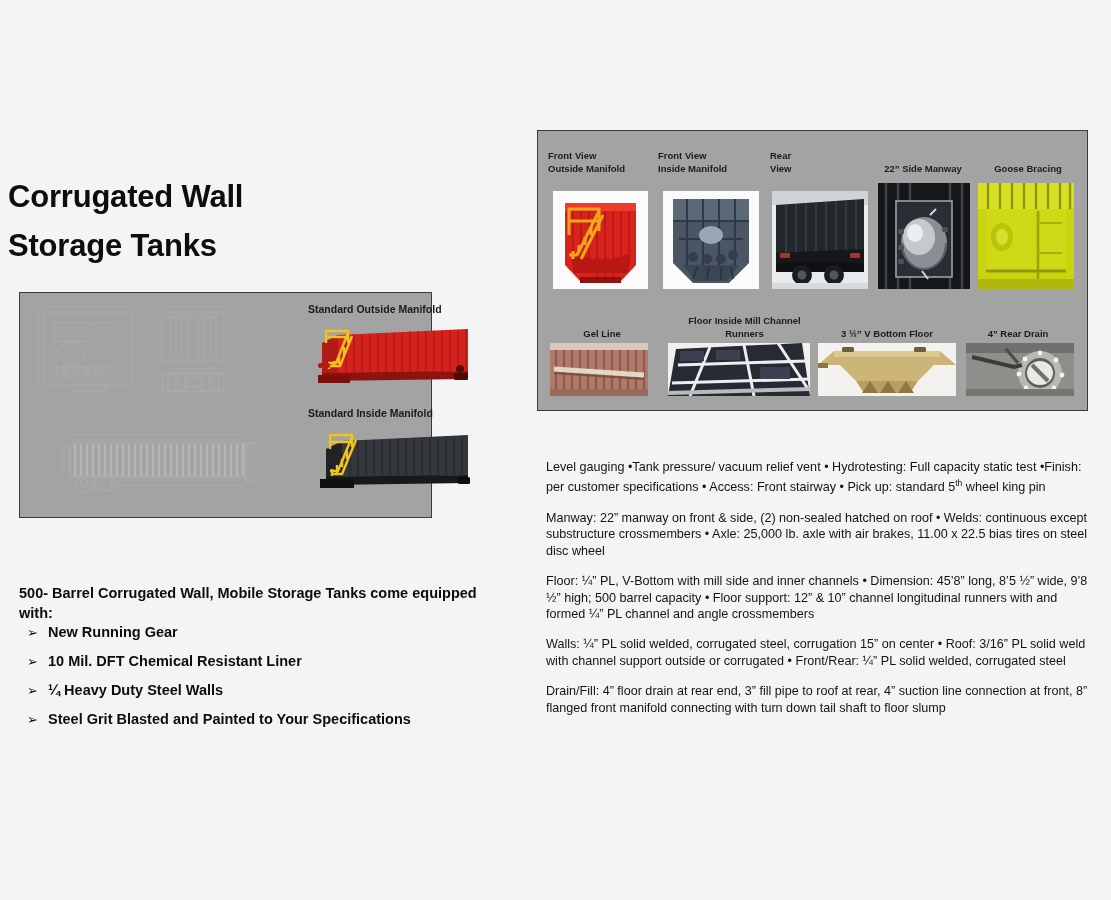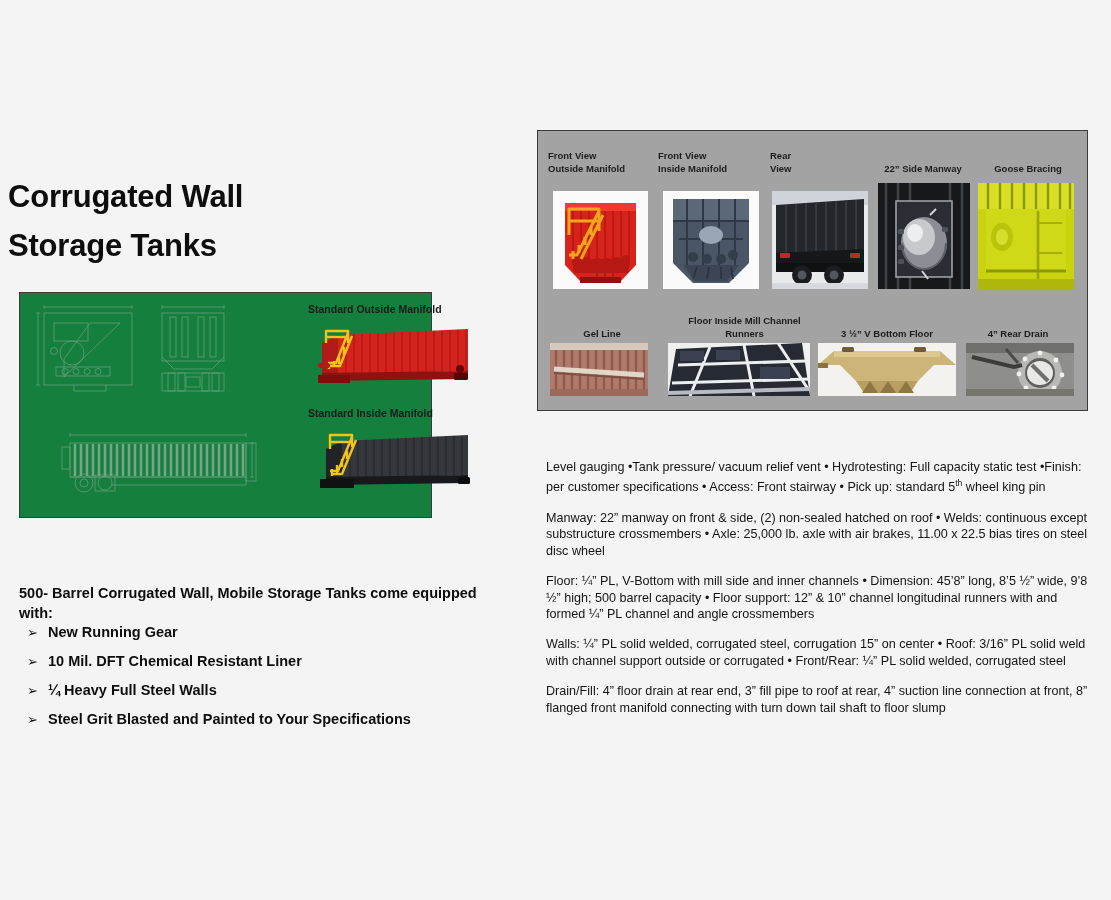--- a/index.html
+++ b/index.html
@@ -29,21 +29,21 @@
     color: #0d0d0d;
   }
 
   
   .draw-panel {
     position: absolute;
     left: 19px;
     top: 292px;
     width: 413px;
     height: 226px;
-    background: #15803d;
+    background: #a3a3a3;
     border: 1.5px solid #3a3a3a;
     box-sizing: border-box;
   }
   .cad {
     position: absolute;
     opacity: 0.55;
   }
   .cad-top-left  { left: 14px;  top: 8px;   width: 112px; height: 92px; }
   .cad-top-right { left: 136px; top: 8px;   width: 74px;  height: 92px; }
   .cad-side      { left: 22px;  top: 134px; width: 236px; height: 72px; }
@@ -261,21 +261,21 @@
   <div class="bullet">
     <span class="marker">➢</span>
     <span>New Running Gear</span>
   </div>
   <div class="bullet">
     <span class="marker">➢</span>
     <span>10 Mil. DFT Chemical Resistant Liner</span>
   </div>
   <div class="bullet">
     <span class="marker">➢</span>
-    <span>¼ Heavy Full Steel Walls</span>
+    <span>¼ Heavy Duty Steel Walls</span>
   </div>
   <div class="bullet">
     <span class="marker">➢</span>
     <span>Steel Grit Blasted and Painted to Your Specifications</span>
   </div>
 </div>
 
 <div class="gallery">
 
   <div class="cap" style="left:10px; top:18px; width:120px; text-align:left;">

